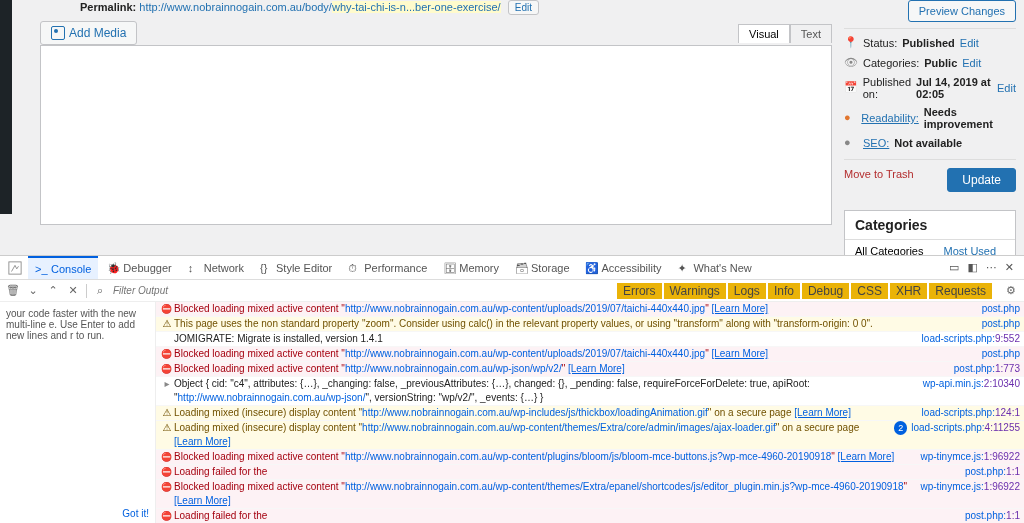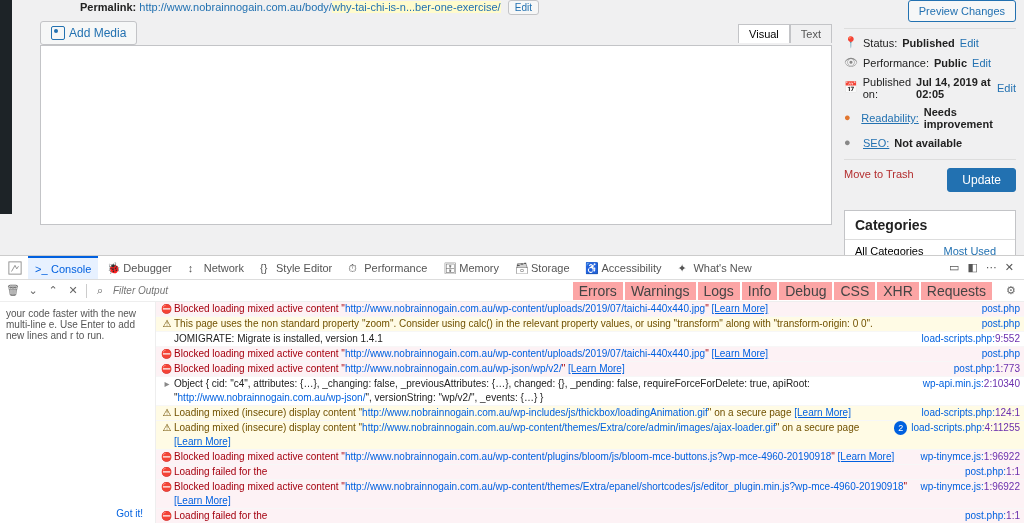--- a/index.html
+++ b/index.html
@@ -45,24 +45,24 @@
 .devtools { position:absolute; left:0; right:0; bottom:0; height:268px; background:#fff; border-top:1px solid #ccc; display:flex; flex-direction:column; font-family:"Segoe UI",Arial,sans-serif;}
 .dt-tabs { display:flex; align-items:center; height:24px; border-bottom:1px solid #ddd; font-size:11px; gap:2px; padding:0 4px;}
 .dt-tab { display:flex; align-items:center; gap:4px; padding:0 7px; height:100%; cursor:pointer; color:#555;}
 .dt-tab.active { background:#e7f1ff; color:#0060df; border-top:2px solid #0060df; padding-top:0;}
 .dt-tab .dot{ width:12px; height:12px; display:inline-block;}
 .dt-right-controls{ margin-left:auto; display:flex; gap:8px; padding-right:6px; color:#555;}
 .dt-toolbar { display:flex; align-items:center; height:22px; border-bottom:1px solid #eee; font-size:11px; padding:0 6px; gap:6px;}
 .dt-toolbar .tbtn{ width:14px; height:14px; color:#666; cursor:pointer; display:flex; align-items:center; justify-content:center;}
 .dt-filter{ flex:0 0 150px; border:none; font-size:10px; color:#888; font-style:italic; outline:none;}
 .dt-pills { margin-left:auto; display:flex; gap:2px;}
-.dt-pill { padding:1px 6px; font-size:14px; background:#fca5a5; border-radius:0; color:#444; cursor:pointer;}
+.dt-pill { padding:1px 6px; font-size:12px; background:#eab308; border-radius:0; color:#444; cursor:pointer;}
 .dt-body { flex:1; display:flex; overflow:hidden;}
 .dt-sidemsg { width:156px; border-right:1px solid #eee; padding:6px; font-size:10px; color:#555; position:relative;}
-.dt-sidemsg .gotit{ position:absolute; bottom:4px; right:12px; color:#0060df; cursor:pointer;}
+.dt-sidemsg .gotit{ position:absolute; bottom:4px; right:6px; color:#0060df; cursor:pointer;}
 .dt-console { flex:1; overflow:auto; font-family:Menlo,Consolas,monospace; font-size:10px; line-height:14px;}
 .row { display:flex; padding:0 4px; border-bottom:1px solid #f7f7f7;}
 .row .icon { width:14px; flex-shrink:0; text-align:center;}
 .row .msg { flex:1; white-space:pre-wrap;}
 .row .loc { flex-shrink:0; color:#0060df; text-align:right; padding-left:8px;}
 .row .loc .ln{ color:#6b2fad;}
 .row.err { background:#fdf2f5; color:#a4000f;}
 .row.err .icon::before{content:"⛔"; font-size:9px;}
 .row.warn { background:#fffbe5; color:#715100;}
 .row.warn .icon::before{content:"⚠"; font-size:10px;}
@@ -98,21 +98,21 @@
     <span class="preview-btn">Preview Changes</span>
     <div style="clear:both; border-bottom:1px solid #ddd; margin-bottom:4px;"></div>
     <div class="sidebar-row">
       <span class="ico">📍</span>
       <span>Status:</span> 
         <b>Published</b>
       <a href="#">Edit</a>
     </div>
     <div class="sidebar-row">
       <span class="ico">👁</span>
-      <span>Performance:</span> 
+      <span>Categories:</span> 
         <b>Public</b>
       <a href="#">Edit</a>
     </div>
     <div class="sidebar-row">
       <span class="ico">📅</span>
       <span>Published on:</span> 
         <b>Jul 14, 2019 at 02:05</b>
       <a href="#">Edit</a>
     </div>
     <div class="sidebar-row">

